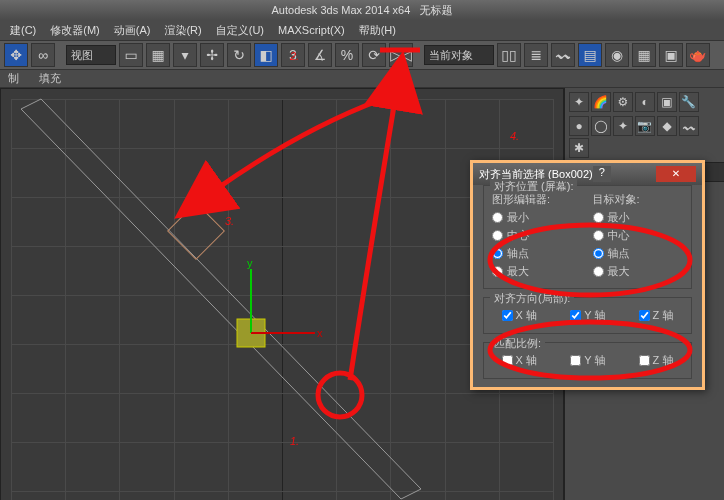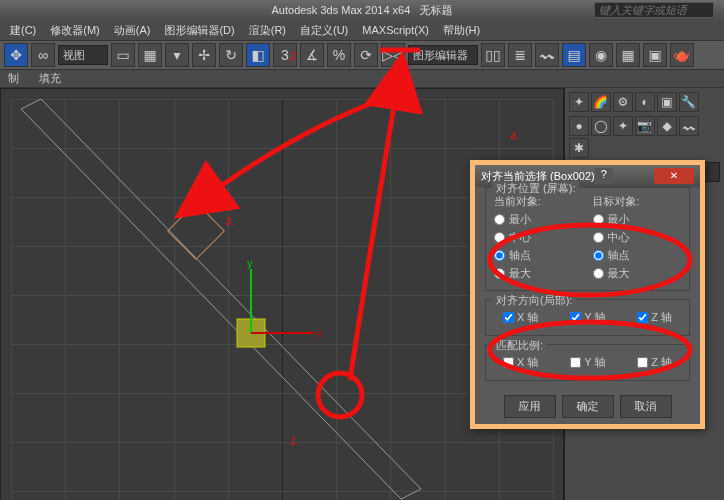--- a/index.html
+++ b/index.html
@@ -5,31 +5,31 @@
 *{margin:0;padding:0;box-sizing:border-box;font-family:"Microsoft YaHei",SimSun,Arial,sans-serif;font-size:11px;}
 body{background:#4a4a4a;color:#ccc;width:724px;height:500px;overflow:hidden;position:relative;}
 .titlebar{background:linear-gradient(#6a6a6a,#4a4a4a);height:20px;display:flex;align-items:center;padding:4px 10px;color:#ddd;font-size:12px;}
 .titlebar .title{position:absolute;left:50%;transform:translateX(-50%);}
 .titlebar .search{margin-left:auto;background:#2a2a2a;border:1px solid #555;padding:1px 4px;width:120px;font-style:italic;color:#888;}
 .menubar{background:#4a4a4a;height:20px;display:flex;align-items:center;padding:0 4px;gap:2px;}
 .menubar span{padding:2px 6px;color:#ddd;cursor:pointer;}
 .toolbar{background:#5a5a5a;height:30px;display:flex;align-items:center;padding:2px 4px;gap:3px;border-top:1px solid #333;border-bottom:1px solid #333;}
 .tbtn{width:24px;height:24px;background:#4a4a4a;border:1px solid #333;display:flex;align-items:center;justify-content:center;color:#ccc;cursor:pointer;font-size:14px;}
 .tbtn.blue{background:#2255aa;}
-.tdrop{background:#333;border:1px solid #222;padding:2px 4px;color:#ccc;min-width:50px;height:20px;display:flex;align-items:center;}
+.tdrop{background:#333;border:1px solid #222;padding:2px 4px;color:#ccc;min-width:50px;height:20px;display:flex;align-items:center;margin-left:8px;}
 .workspace{position:relative;height:430px;display:flex;}
 .viewport{flex:1;background:#3a3a3a;position:relative;border:1px solid #222;}
 .grid{position:absolute;inset:10px;}
 .gridline{position:absolute;background:#4a4a4a;}
 .gridline.v{width:1px;height:100%;}
 .gridline.h{height:1px;width:100%;}
 .sidepanel{width:160px;background:#4a4a4a;border-left:1px solid #222;padding:4px;}
 .sideicons{display:flex;flex-wrap:wrap;gap:2px;margin-bottom:4px;}
 .sideicons .tbtn{width:20px;height:20px;font-size:12px;}
-.dialog{position:absolute;left:470px;top:160px;width:235px;background:#5a5a5a;border:5px solid #fdba74;box-shadow:2px 2px 8px rgba(0,0,0,.5);}
+.dialog{position:absolute;left:470px;top:160px;width:235px;background:#5a5a5a;border:3px solid #fdba74;box-shadow:2px 2px 8px rgba(0,0,0,.5);}
 .dialog-title{background:linear-gradient(#6a6a6a,#4a4a4a);height:22px;display:flex;align-items:center;padding:0 6px;color:#fff;}
 .dialog-title .close{margin-left:auto;background:#c0392b;color:#fff;width:40px;height:16px;text-align:center;line-height:16px;cursor:pointer;font-size:10px;}
 .dialog-title .qm{background:#555;width:18px;height:16px;text-align:center;margin-right:2px;cursor:pointer;}
 .dialog-body{padding:0 10px;}
 .fieldset{border:1px solid #444;padding:6px 8px;margin-bottom:8px;position:relative;}
 .fieldset .legend{position:absolute;top:-7px;left:6px;background:#5a5a5a;padding:0 4px;font-size:11px;}
 .checkrow{display:flex;gap:14px;justify-content:space-around;margin:4px 0;}
 .checkrow label{display:flex;align-items:center;gap:3px;cursor:pointer;}
 .checkrow input{width:11px;height:11px;}
 .twocol{display:flex;gap:10px;}
@@ -39,28 +39,26 @@
 .btnrow{display:flex;gap:6px;justify-content:center;padding:6px;}
 .dlgbtn{background:#4a4a4a;border:1px solid #333;padding:3px 14px;color:#ddd;cursor:pointer;}
 svg.annot{position:absolute;inset:0;pointer-events:none;z-index:100;width:724px;height:500px;}
 .subtool{background:#4a4a4a;height:18px;display:flex;align-items:center;padding:0 8px;gap:20px;border-bottom:1px solid #333;}
 </style>
 </head>
 <body>
 
 <div class="titlebar">
   <span class="title"><span>Autodesk 3ds Max 2014 x64</span> &nbsp; <span>无标题</span></span>
-  <input class="search" placeholder="键入关键字或短语" style="">
 </div>
 
 <div class="menubar">
   <span>建(C)</span>
   <span>修改器(M)</span>
   <span>动画(A)</span>
-  <span>图形编辑器(D)</span>
   <span>渲染(R)</span>
   <span>自定义(U)</span>
   <span>MAXScript(X)</span>
   <span>帮助(H)</span>
 </div>
 
 <div class="toolbar">
   <div class="tbtn blue">✥</div>
   <div class="tbtn">∞</div>
   <div class="tdrop">视图</div>
@@ -68,21 +66,21 @@
   <div class="tbtn">▦</div>
   <div class="tbtn">▾</div>
   <div class="tbtn">✢</div>
   <div class="tbtn">↻</div>
   <div class="tbtn blue">◧</div>
   <div class="tbtn">3</div>
   <div class="tbtn">∡</div>
   <div class="tbtn">%</div>
   <div class="tbtn">⟳</div>
   <div class="tbtn">▷◁</div>
-  <div class="tdrop" style="min-width:70px">图形编辑器</div>
+  <div class="tdrop" style="min-width:70px">当前对象</div>
   <div class="tbtn">▯▯</div>
   <div class="tbtn">≣</div>
   <div class="tbtn">〰</div>
   <div class="tbtn blue">▤</div>
   <div class="tbtn">◉</div>
   <div class="tbtn">▦</div>
   <div class="tbtn">▣</div>
   <div class="tbtn">🫖</div>
 </div>
 
@@ -154,21 +152,21 @@
   <div class="dialog-title">
     <span>对齐当前选择 (Box002)</span>
     <span class="qm">?</span>
     <span class="close">✕</span>
   </div>
   <div class="dialog-body">
     <div class="fieldset">
       <div class="legend">对齐位置 (屏幕):</div>
       <div class="twocol">
         <div>
-          <div>当前对象:</div>
+          <div>图形编辑器:</div>
           <div class="radiolist">
             <label>
                 <input type="radio" name="c" style="">
                 <span>最小</span>
               </label>
             <label>
                 <input type="radio" name="c" style="">
                 <span>中心</span>
               </label>
             <label>
@@ -230,25 +228,20 @@
           </label>
         <label>
             <input type="checkbox" style="">
             <span>Y 轴</span>
           </label>
         <label>
             <input type="checkbox" style="">
             <span>Z 轴</span>
           </label>
       </div>
-    </div>
-    <div class="btnrow">
-      <div class="dlgbtn">应用</div>
-      <div class="dlgbtn">确定</div>
-      <div class="dlgbtn">取消</div>
     </div>
   </div>
 </div>
 
 <svg class="annot">
   <defs>
       <marker id="ah" markerWidth="12" markerHeight="12" refX="2" refY="6" orient="auto">
         <path d="M0,0 L12,6 L0,12 z" fill="#e11"></path>
       </marker>
     </defs>

